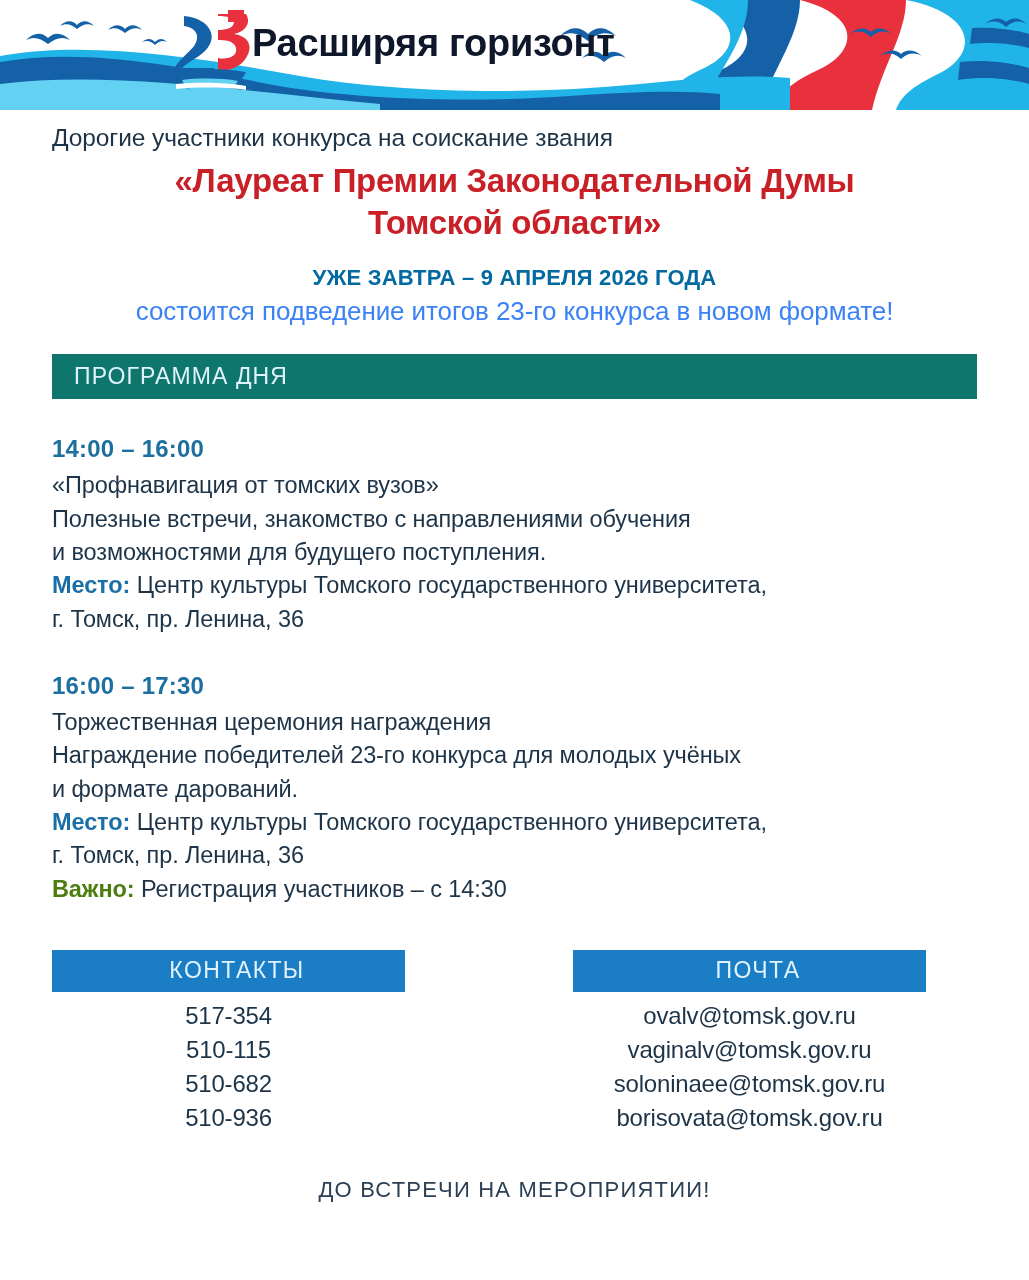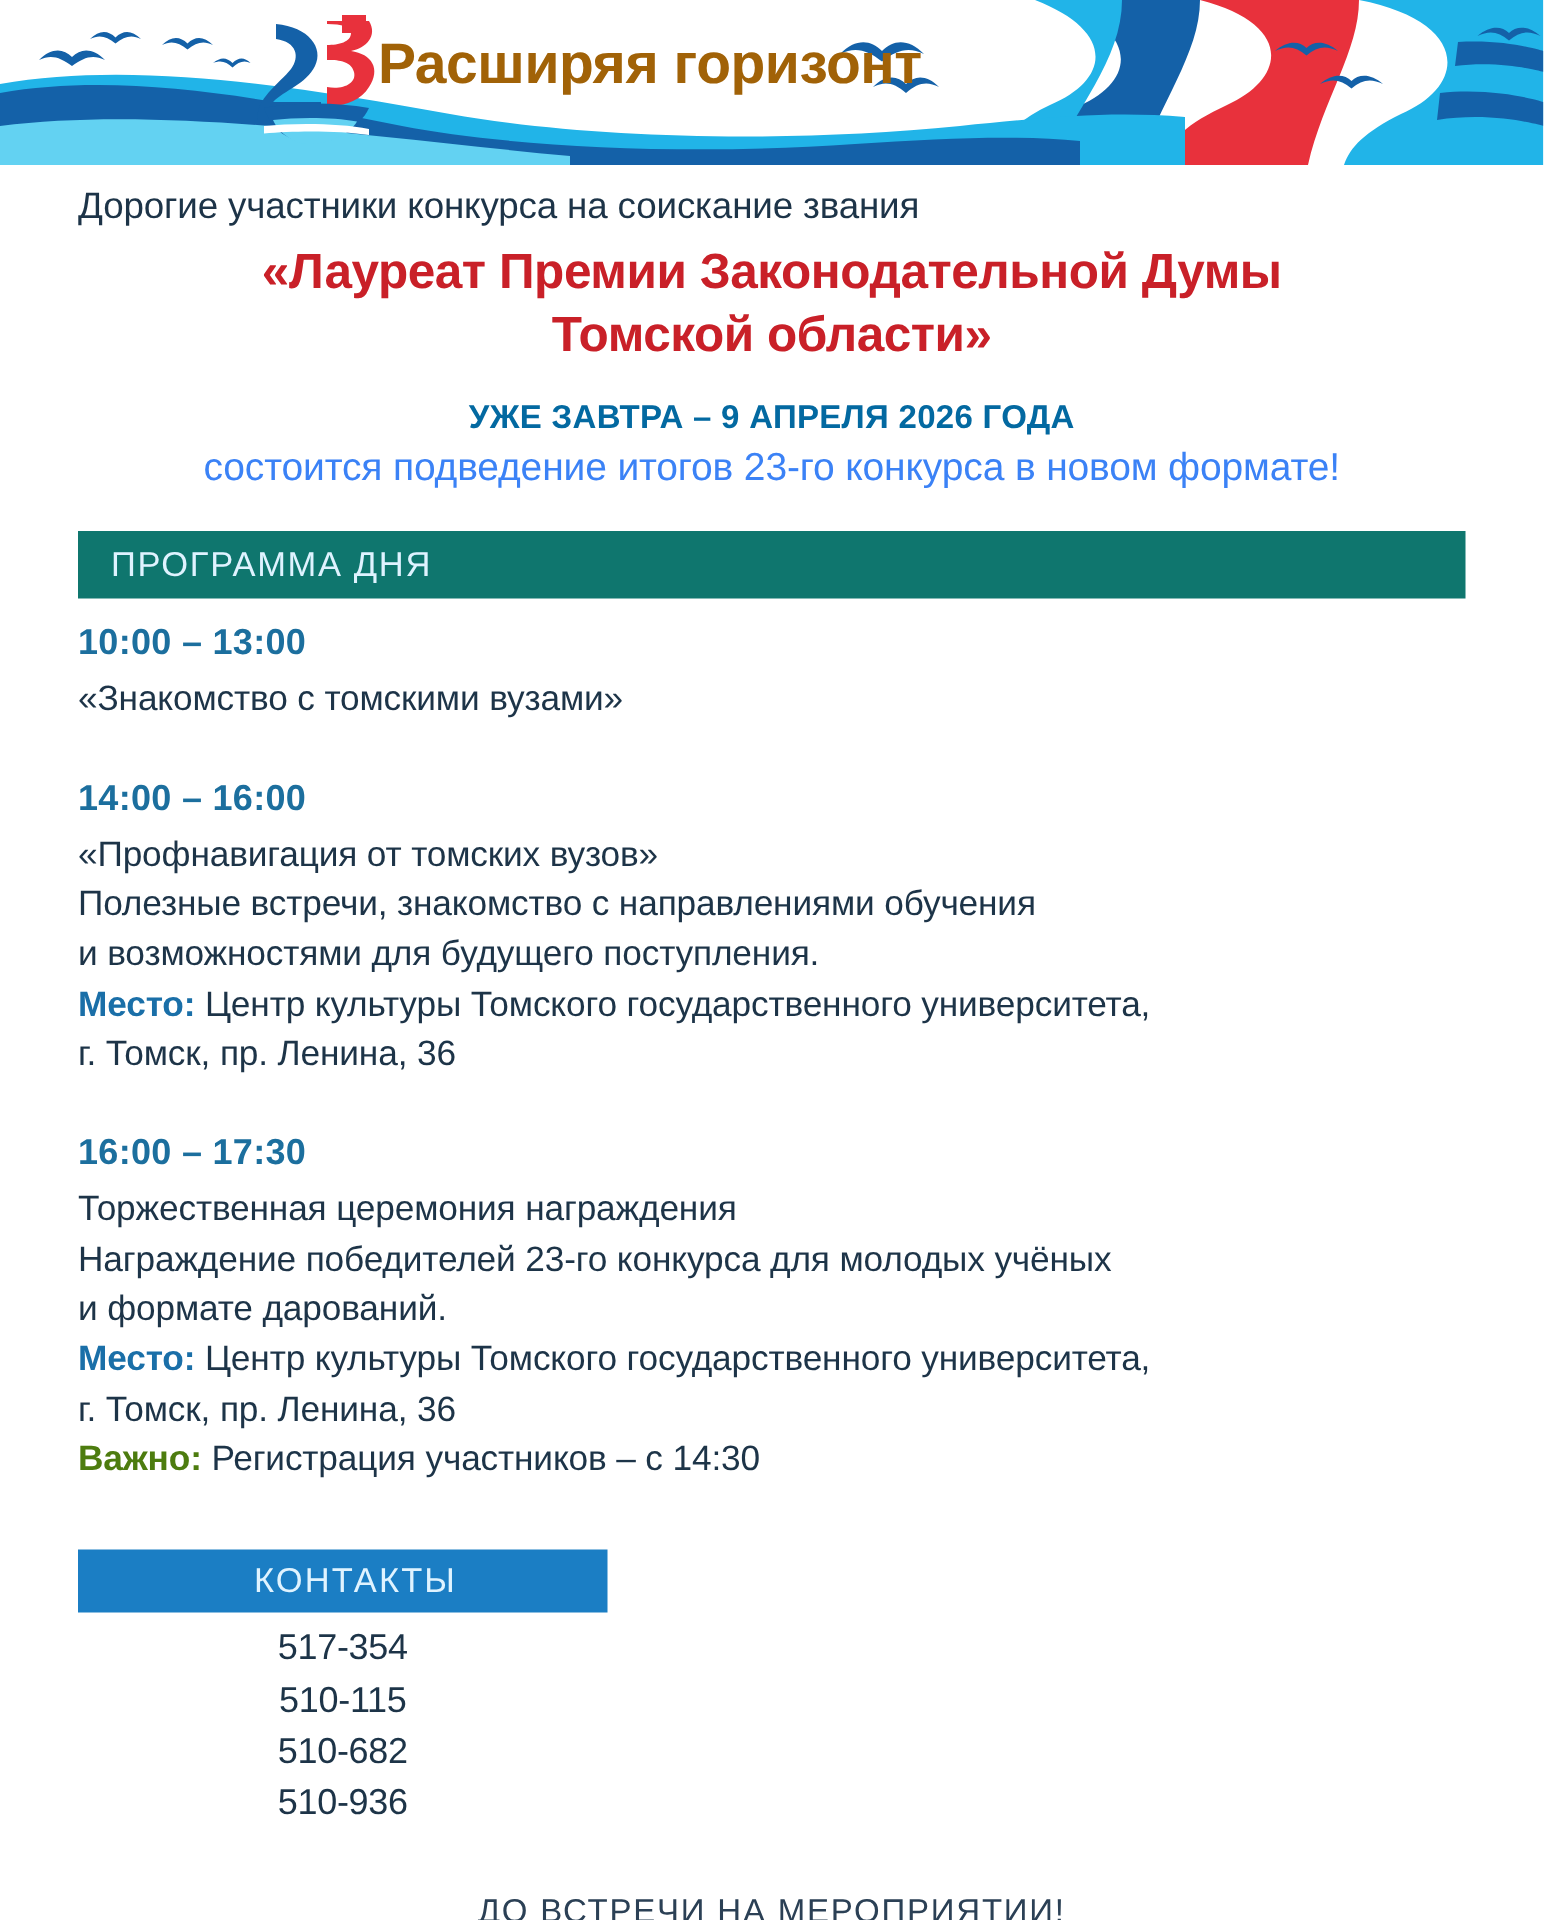--- a/index.html
+++ b/index.html
@@ -32,21 +32,21 @@
     width: 1029px;
     height: 110px;
     display: block;
   }
   .banner-title {
     position: absolute;
     left: 252px;
     top: 22px;
     font-size: 38px;
     font-weight: bold;
-    color: #a16207;
+    color: #0f172a;
     letter-spacing: -0.3px;
     white-space: nowrap;
     z-index: 5;
     font-family: "Liberation Sans", "DejaVu Sans", sans-serif;
   }
 
   
   .content {
     padding: 0 52px;
     box-sizing: border-box;
@@ -222,24 +222,20 @@
   <div class="main-title">
     <div>«Лауреат Премии Законодательной Думы</div>
     <div>Томской области»</div>
   </div>
 
   <div class="date-line">УЖЕ ЗАВТРА – 9 АПРЕЛЯ 2026 ГОДА</div>
   <div class="date-sub">состоится подведение итогов 23-го конкурса в новом формате!</div>
 
   <div class="program-bar">ПРОГРАММА ДНЯ</div>
 
-  <div class="slot">
-    <div class="slot-time">10:00 – 13:00</div>
-    <div class="slot-line">«Знакомство с томскими вузами»</div>
-  </div>
 
   <div class="slot gap">
     <div class="slot-time">14:00 – 16:00</div>
     <div class="slot-line">«Профнавигация от томских вузов»</div>
     <div class="slot-line">Полезные встречи, знакомство с направлениями обучения</div>
     <div class="slot-line">и возможностями для будущего поступления.</div>
     <div class="slot-line">
       <span class="lbl-place">Место:</span>
       <span>Центр культуры Томского государственного университета,</span>
     </div>
@@ -265,17 +261,26 @@
   <div class="contact-zone">
     <div class="contact-col">
       <div class="contact-head">КОНТАКТЫ</div>
       <div class="contact-list">
         <div>517-354</div>
         <div>510-115</div>
         <div>510-682</div>
         <div>510-936</div>
       </div>
     </div>
+    <div class="contact-col">
+      <div class="contact-head">ПОЧТА</div>
+      <div class="contact-list">
+        <div>ovalv@tomsk.gov.ru</div>
+        <div>vaginalv@tomsk.gov.ru</div>
+        <div>soloninaee@tomsk.gov.ru</div>
+        <div>borisovata@tomsk.gov.ru</div>
+      </div>
+    </div>
   </div>
 
   <div class="footer">ДО ВСТРЕЧИ НА МЕРОПРИЯТИИ!</div>
 
 </div>
 
 </body></html>

